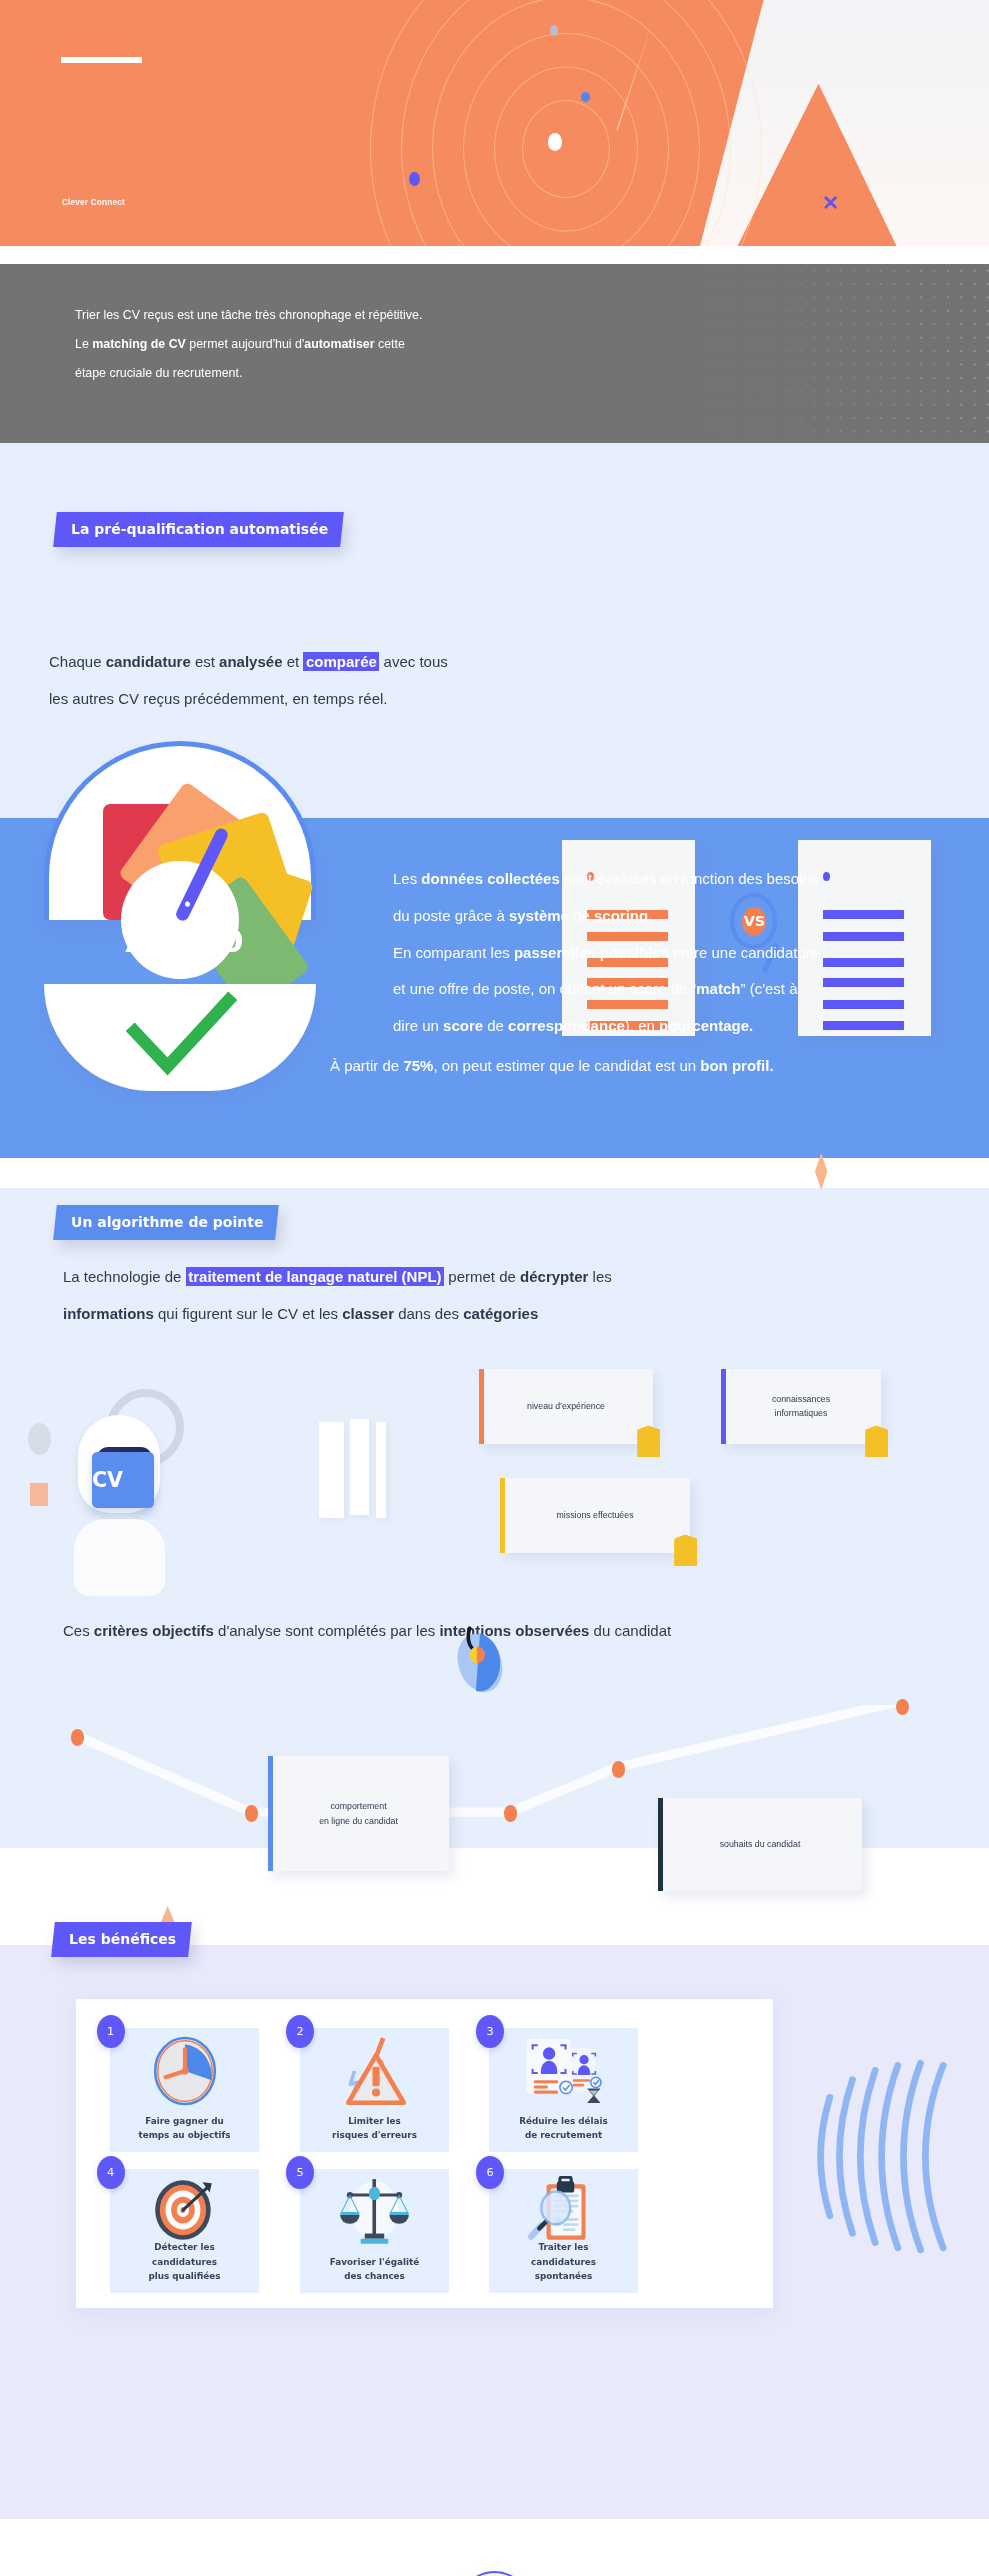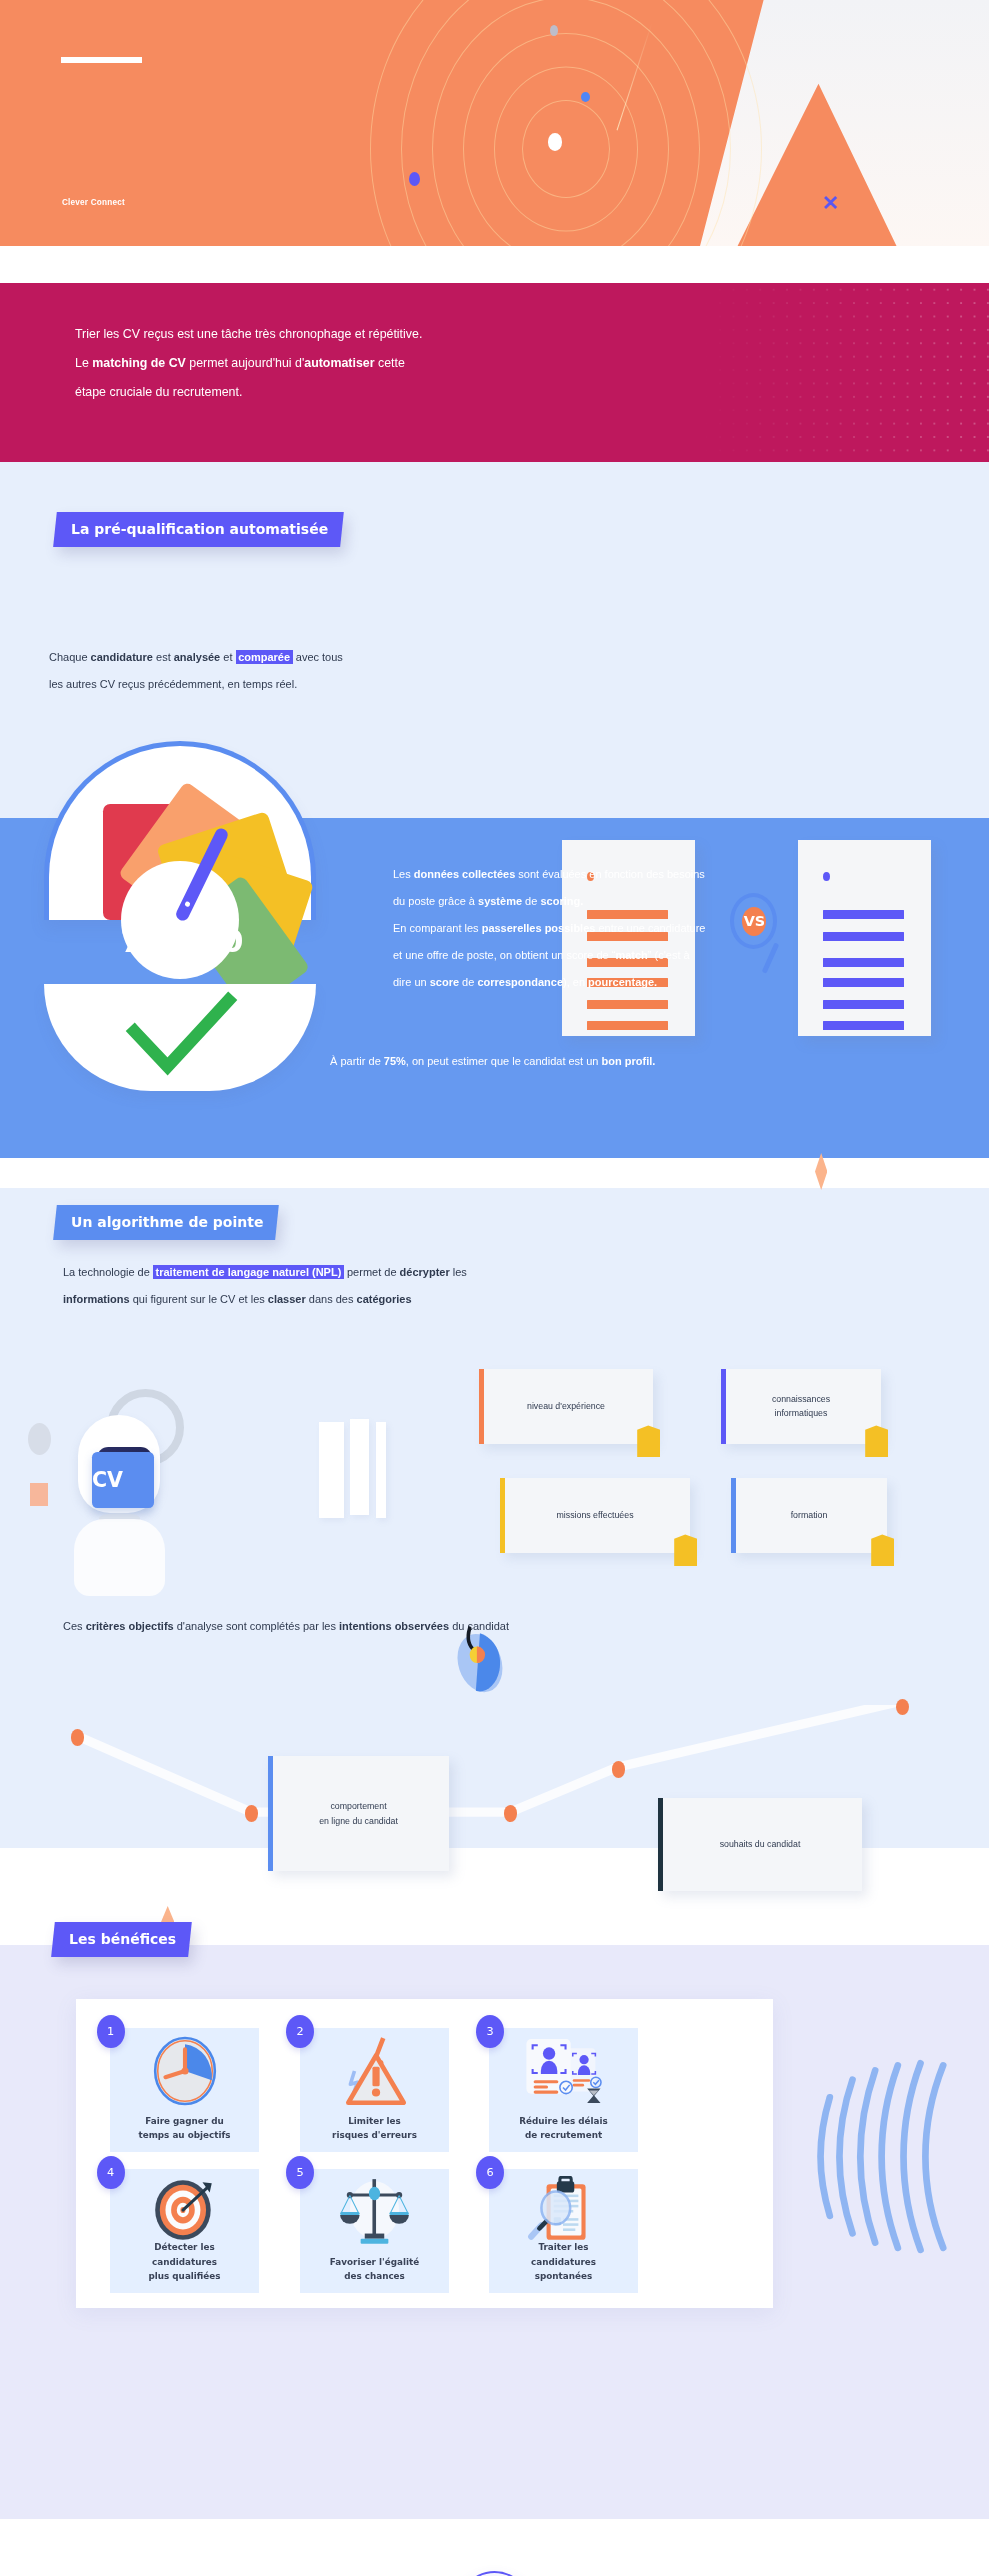--- a/index.html
+++ b/index.html
@@ -25,22 +25,22 @@
   .hero-title { position:absolute; left:60px; top:72px; width:515px;
           font-family:"DejaVu Sans", sans-serif; font-weight:bold; font-size:31px;
           line-height:1.32; color:#ffffff; letter-spacing:0.3px;
           text-shadow: 2.6px 3.1px 0 #f5b833, 3.1px 3.6px 5.2px rgba(0,0,0,.10); }
   .hero-brand { position:absolute; left:62px; top:198px; font-size:8.2px; color:#fff;
           font-weight:bold; letter-spacing:0.2px; }
   .hero-x { position:absolute; left:822px; top:194px; width:17.5px; height:17.5px; color:#5b57f0;
           font-size:20.6px; font-weight:bold; line-height:17.5px; }
 
   
-  .intro { position:absolute; left:0; top:283px; width:989px; height:179px;
-          background:#be185d; overflow:hidden; }
+  .intro { position:absolute; left:0; top:264px; width:989px; height:179px;
+          background:#737373; overflow:hidden; }
   .intro-dots { position:absolute; right:0; top:0; width:289px; height:179px;
           background-image:radial-gradient(rgba(255,255,255,.27) 1.1px, transparent 1.2px);
           background-size:13.4px 13.4px;
           -webkit-mask-image:linear-gradient(90deg, rgba(0,0,0,0), rgba(0,0,0,1));
           mask-image:linear-gradient(90deg, rgba(0,0,0,0), rgba(0,0,0,1)); }
   .intro-text { position:absolute; left:75px; top:37px; width:670px; color:#fff;
           font-size:12.4px; line-height:2.35; }
   .intro-text b { font-weight:bold; }
 
   
@@ -50,21 +50,21 @@
 
   
   .ribbon { position:absolute; color:#fff; font-family:"DejaVu Sans", sans-serif;
           font-weight:bold; font-size:14px; padding:8.8px 14.4px 9.8px 15.5px; white-space:nowrap;
           transform:skewX(-6deg); box-shadow:5.2px 7.2px 13.4px rgba(80,80,140,.20); }
   .ribbon > span { display:inline-block; transform:skewX(6deg); }
   .ribbon.violet { background:#5d58f7; }
   .ribbon.blue   { background:#5b8df0; }
 
   
-  .para { position:absolute; font-size:11px; line-height:2.45; color:#2f3a4f; }
+  .para { position:absolute; font-size:15px; line-height:2.45; color:#2f3a4f; }
   .para b { font-weight:bold; }
   .hl-violet { background:#5d58f7; color:#fff; padding:1px 2.6px; font-weight:bold; }
 
   
   .sheet { position:absolute; background:#f5f6f8; box-shadow:6.2px 7.2px 11.3px rgba(120,130,160,.16); }
   .sheet .bullet { position:absolute; width:7.2px; height:9.3px; border-radius:50%; }
   .sheet .line { position:absolute; height:8.8px; border-radius:0.5px; }
   .vs-wrap { position:absolute; width:61px; height:82px; }
   .vs-ring { position:absolute; left:0; top:0; width:47px; height:56px; border-radius:50%;
           border:4.6px solid #5b8df0; }
@@ -296,25 +296,20 @@
   </div>
   <div class="tag" style="left:721px;top:1369px;width:160px;height:75px;white-space:pre-line;">
     <div class="bar" style="background:#5d58f7;"></div>
     <span>connaissances
 informatiques</span>
     <div class="fold"></div>
   </div>
   <div class="tag" style="left:500px;top:1478px;width:190px;height:75px;">
     <div class="bar" style="background:#f4c025;"></div>
     <span>missions effectuées</span>
-    <div class="fold"></div>
-  </div>
-  <div class="tag" style="left:731px;top:1478px;width:156px;height:75px;">
-    <div class="bar" style="background:#5b8df0;"></div>
-    <span>formation</span>
     <div class="fold"></div>
   </div>
 
   <div class="para" style="left:63px;top:1613px;width:721px;">
     <span>Ces </span><b>critères objectifs</b><span> d'analyse sont complétés par les </span><b>intentions observées</b><span> du candidat</span>
   </div>
 
   <div class="zig">
     <svg width="989" height="165" viewBox="0 0 1920 320">
       <polyline points="150,60 488,208 990,208 1200,120 1760,-10" fill="none" stroke="#fbfcfe" stroke-width="18" stroke-linejoin="round" stroke-linecap="round"></polyline>

